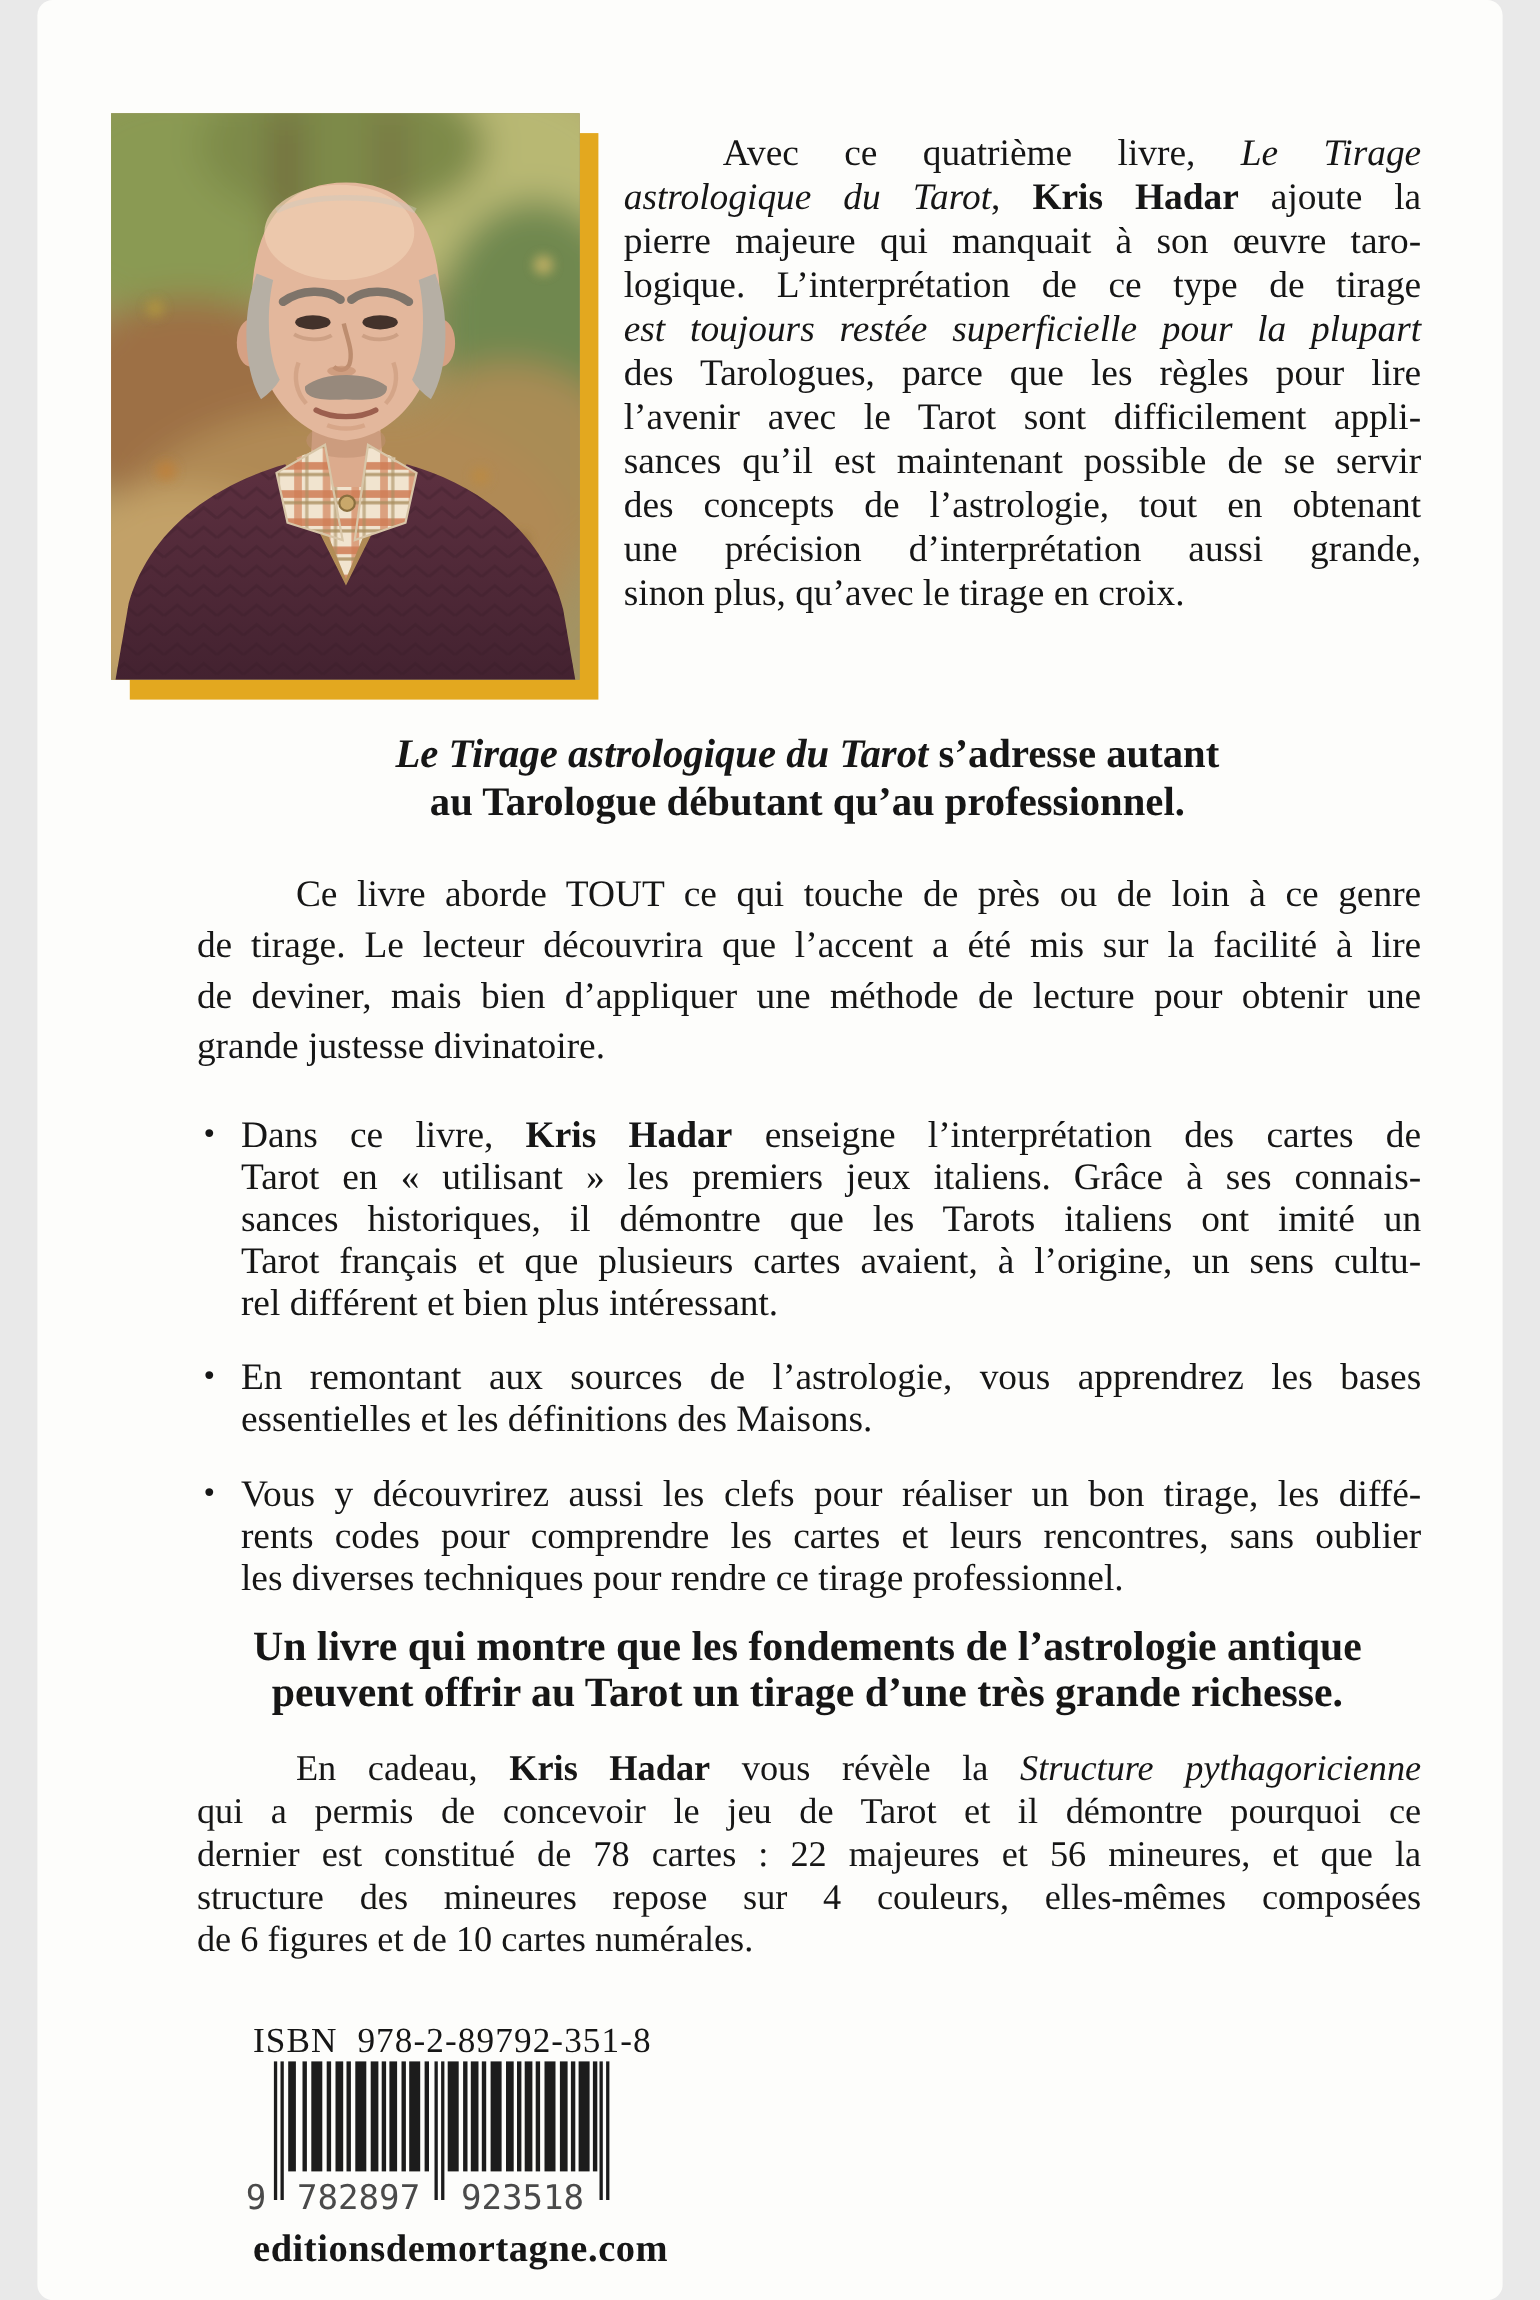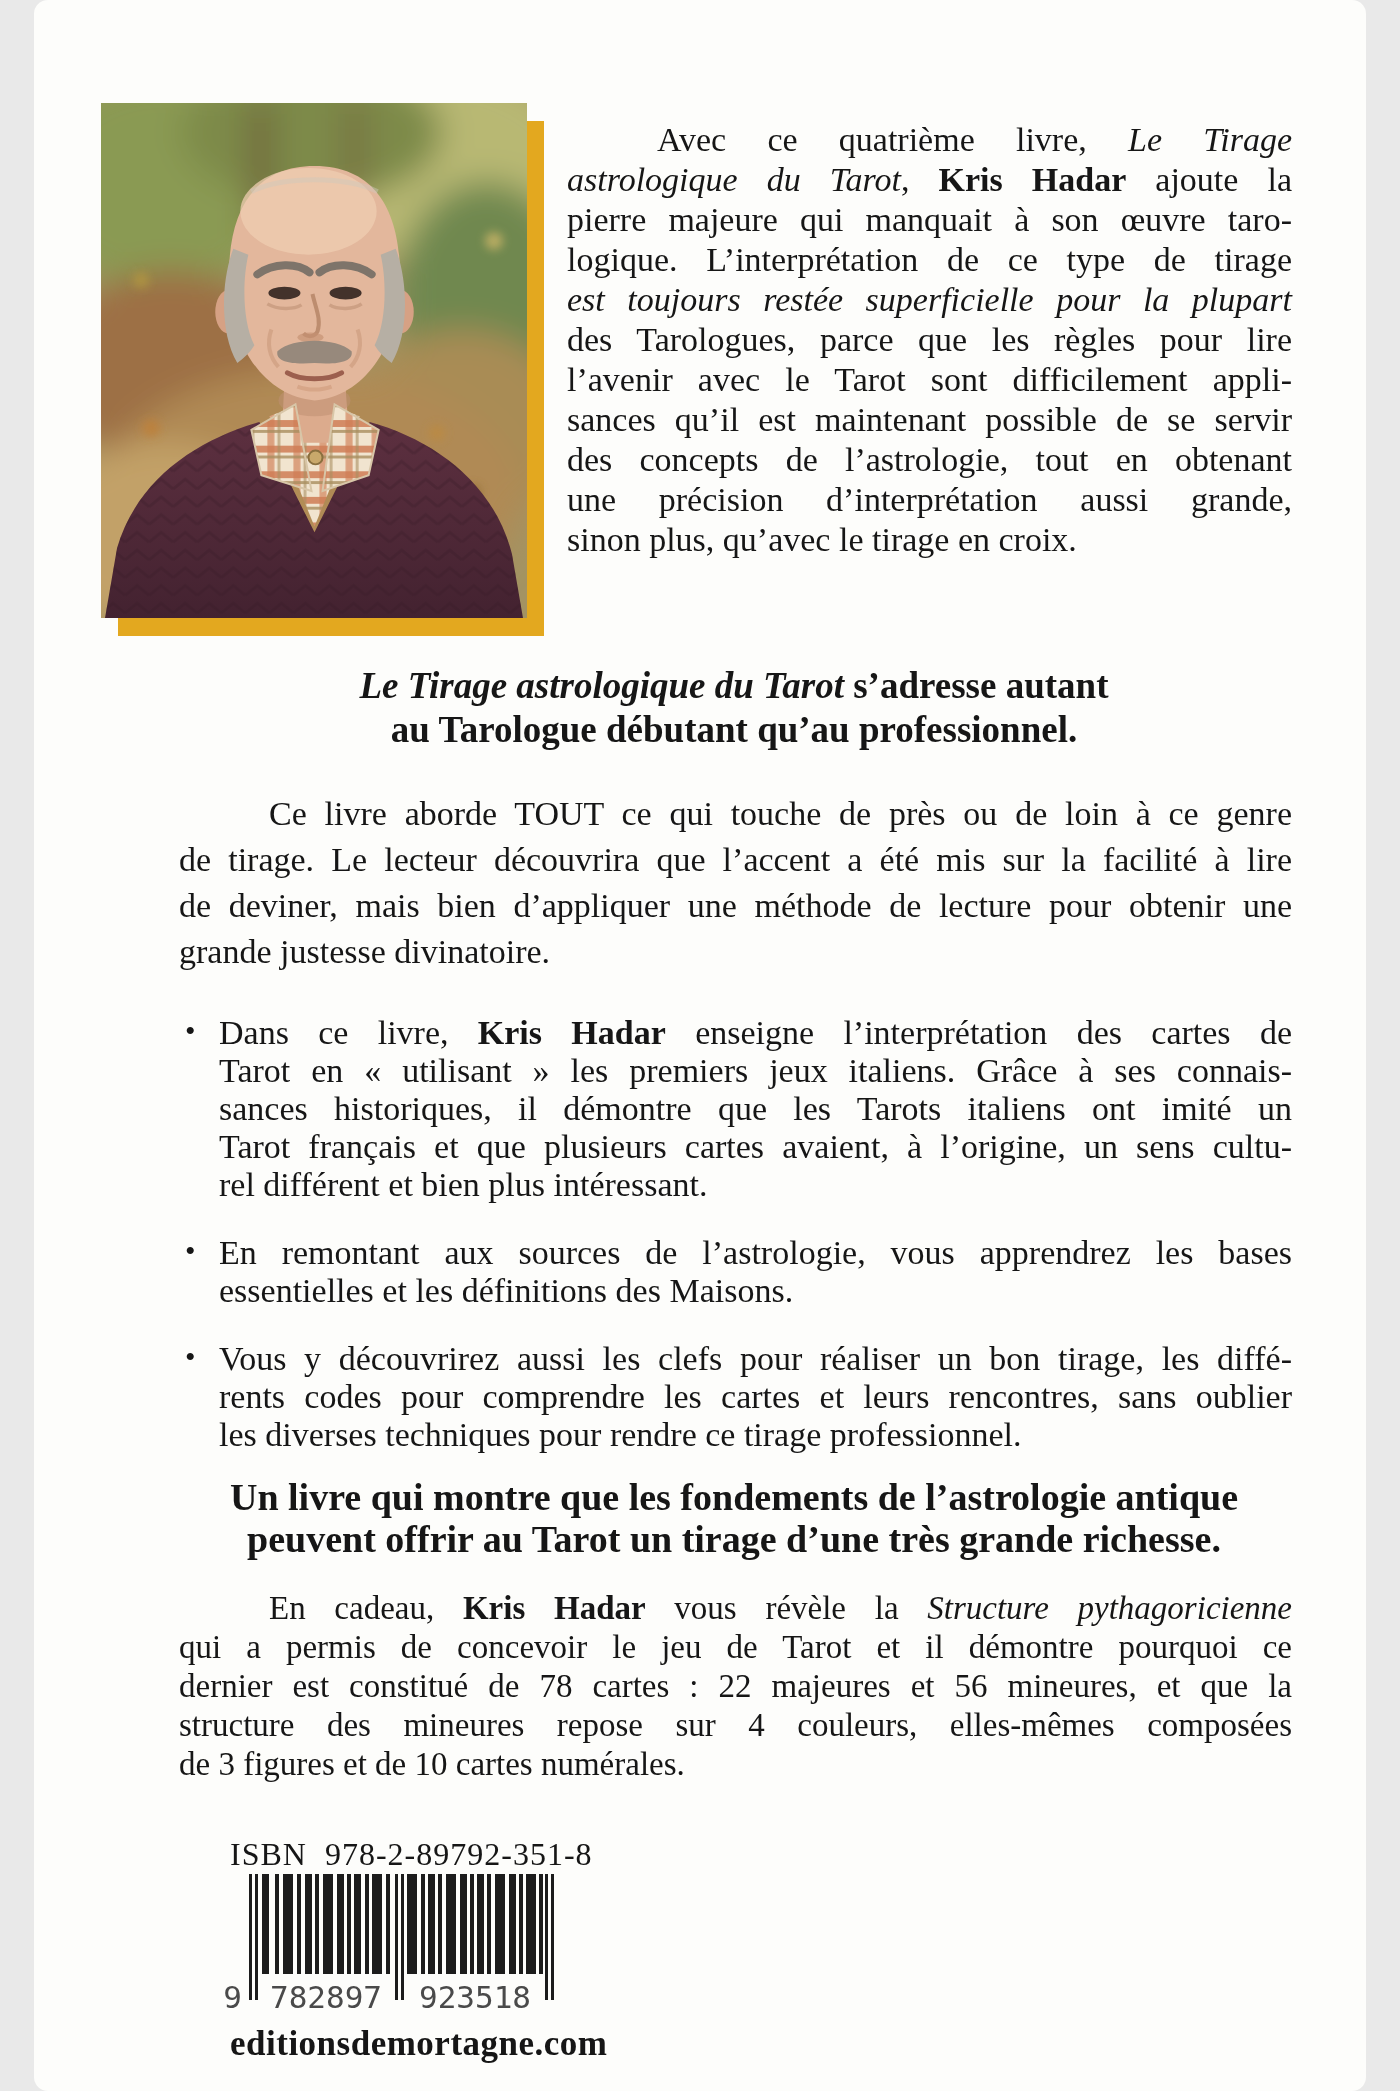--- a/index.html
+++ b/index.html
@@ -228,21 +228,21 @@
   <div class="highlight rich center">
       <div class="tline" style="white-space: nowrap;"><span class="seg-b">Un livre qui montre que les fondements de l’astrologie antique</span></div>
       <div class="tline tline-last" style="white-space: nowrap;"><span class="seg-b">peuvent offrir au Tarot un tirage d’une très grande richesse.</span></div>
     </div>
 
   <div class="gift rich first-indent">
       <div class="tline" style="white-space: nowrap; word-spacing: 0px;"><span>En cadeau, </span><span class="seg-b">Kris Hadar</span><span> vous révèle la </span><span class="seg-i">Structure pythagoricienne</span></div>
       <div class="tline" style="white-space: nowrap; word-spacing: 0px;"><span>qui a permis de concevoir le jeu de Tarot et il démontre pourquoi ce</span></div>
       <div class="tline" style="white-space: nowrap; word-spacing: 0px;"><span>dernier est constitué de 78 cartes&nbsp;: 22 majeures et 56 mineures, et que la</span></div>
       <div class="tline" style="white-space: nowrap; word-spacing: 0px;"><span>structure des mineures repose sur 4 couleurs, elles-mêmes composées</span></div>
-      <div class="tline tline-last" style="white-space: nowrap;"><span>de 3 figures et de 10 cartes numérales.</span></div>
+      <div class="tline tline-last" style="white-space: nowrap;"><span>de 6 figures et de 10 cartes numérales.</span></div>
     </div>
 
   <div class="isbn-section">
     <div class="isbn-line">
       <span>ISBN</span>
       <span>978-2-89792-351-8</span>
     </div>
     <div class="barcode">
       <svg width="336" height="144" viewBox="0 0 336 144" aria-hidden="true">
         <g transform="translate(25,2)" fill="#1c1c1c">

